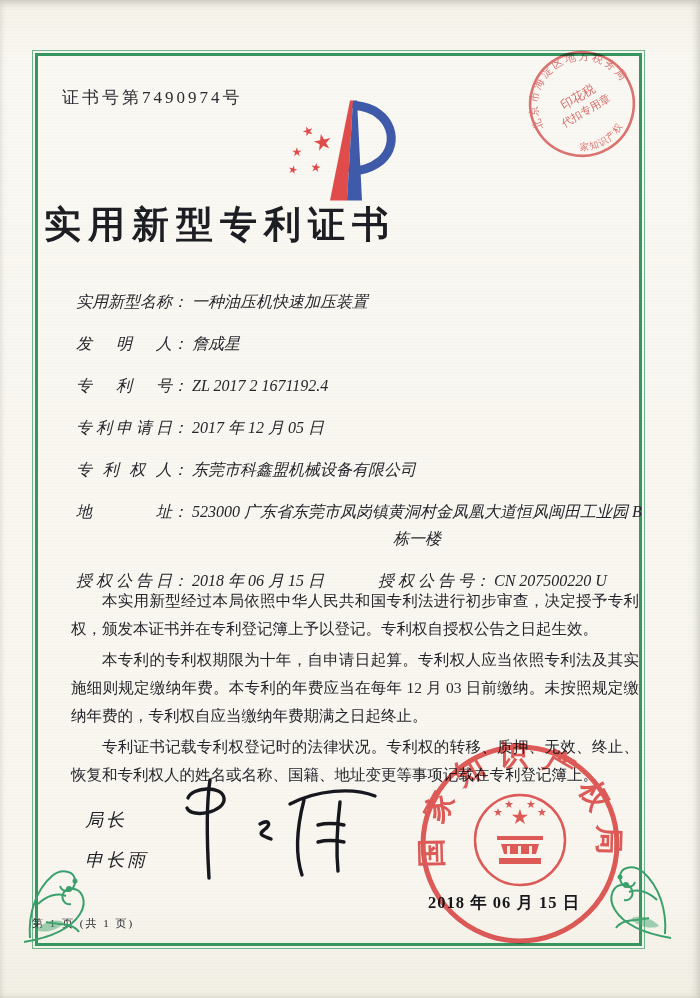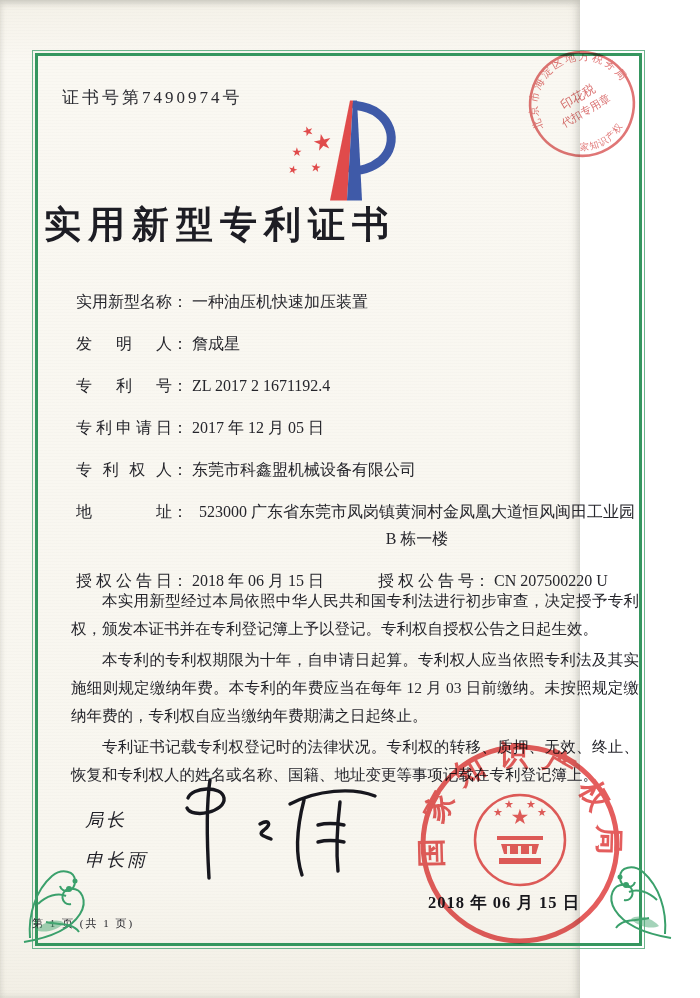--- a/index.html
+++ b/index.html
@@ -2,21 +2,21 @@
 <html><head>
 <meta charset="utf-8">
 <style>
   html,body{margin:0;padding:0;}
   body{
     width:700px;height:998px;overflow:hidden;
     font-family:"Liberation Serif","DejaVu Serif",serif;
     background:#fff;
   }
   .page{
-    position:relative;width:580px;height:998px;
+    position:relative;width:700px;height:998px;
     background:linear-gradient(180deg,#f4f1e8 0%,#faf8f2 6%,#f8f6ef 88%,#f2efe5 100%);
     box-shadow:inset 0 3px 6px rgba(120,120,110,.25), inset -4px 0 8px rgba(120,120,110,.18);
   }
   .paper-texture{
     position:absolute;inset:0;pointer-events:none;
     background:repeating-linear-gradient(180deg,rgba(0,0,0,0.012) 0 1px,transparent 1px 3px);
   }
   
   .border-outer{
     position:absolute;left:32px;top:50px;width:611px;height:897px;
@@ -31,21 +31,21 @@
     font-size:17px;letter-spacing:3px;color:#2a2a30;
   }
   .logo{position:absolute;left:283px;top:96px;width:140px;height:118px;}
   .tax-stamp{position:absolute;left:524px;top:46px;width:116px;height:116px;opacity:.82;mix-blend-mode:multiply;}
   .title{
     position:absolute;left:32px;top:200px;width:611px;
     font-size:37px;font-weight:700;letter-spacing:7px;color:#1d1d24;margin-left:12px;
   }
   .fields{
     position:absolute;left:76px;top:288px;width:566px;
-    font-size:16px;color:#26262c;
+    font-size:16px;color:#26262c;font-style:italic;
   }
   .row{display:flex;align-items:flex-start;line-height:27px;margin-bottom:15px;}
   .flabel{flex:none;width:96px;text-align:justify;text-align-last:justify;}
   .colon{flex:none;width:20px;}
   .fvalue{flex:1;}
   .addr .fvalue{max-width:470px;text-align:center;}
   .row-split{display:flex;}
   .fgroup{display:flex;align-items:center;}
   .fgroup.left{width:302px;flex:none;}
   .paragraphs{

